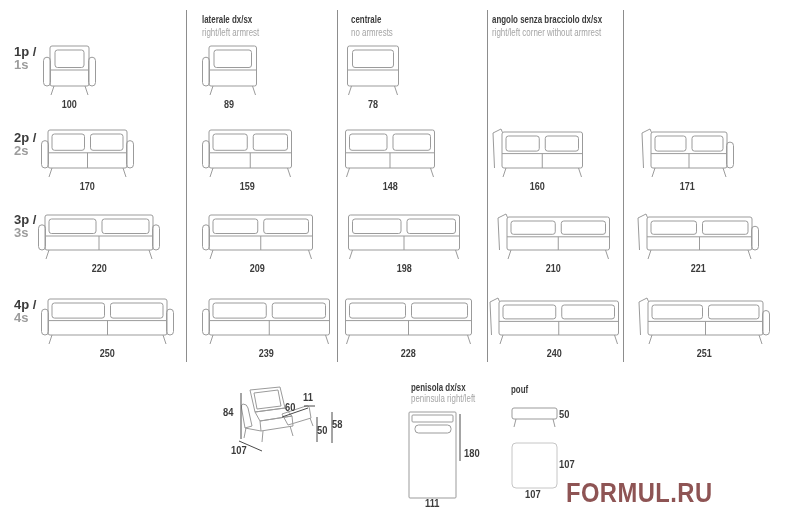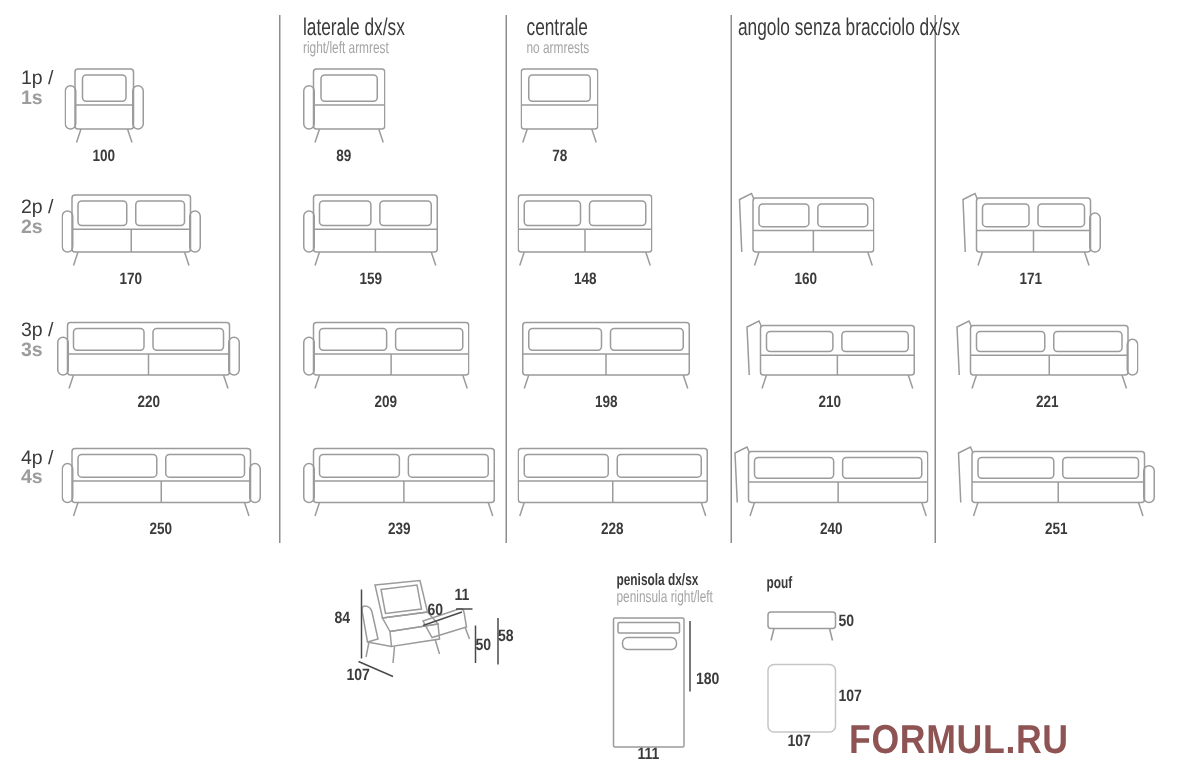--- a/index.html
+++ b/index.html
@@ -2,24 +2,24 @@
 <html><head>
 <meta charset="utf-8">
 <style>
   *{margin:0;padding:0;box-sizing:border-box}
   html,body{background:#ffffff}
   body{font-family:"Liberation Sans",sans-serif;color:#3b3b3b}
   .canvas{position:relative;width:800px;height:520px;background:#ffffff;overflow:hidden}
   .vline{position:absolute;top:10px;width:1px;height:352px;background:#8d8d8d}
   .cond{transform:scaleX(0.72);transform-origin:0 0;white-space:nowrap;display:inline-block}
   .colhead{position:absolute;top:13px}
-  .colhead .ht{font-size:16px;font-weight:normal;color:#3b3b3b;line-height:12px}
+  .colhead .ht{font-size:11px;font-weight:bold;color:#3b3b3b;line-height:12px}
   .colhead .hs{font-size:11px;color:#a5a5a5;line-height:12px;margin-top:1px}
   .rowlabel{position:absolute;left:14px}
-  .rowlabel .it{display:block;font-size:13px;font-weight:normal;color:#3b3b3b;line-height:12px}
+  .rowlabel .it{display:block;font-size:13px;font-weight:bold;color:#3b3b3b;line-height:12px}
   .rowlabel .en{display:block;font-size:13px;font-weight:bold;color:#9c9c9c;line-height:12px;margin-top:1px}
   .cell{position:absolute;display:flex;flex-direction:column;align-items:center}
   .cell .num{margin-top:2px;font-size:11px;font-weight:bold;color:#3b3b3b;transform:scaleX(0.82);white-space:nowrap}
   .dim{position:absolute;font-size:11px;font-weight:bold;color:#3b3b3b;transform:scaleX(0.85);transform-origin:0 0;white-space:nowrap}
   .bt{position:absolute;font-size:11px;font-weight:bold;color:#3b3b3b;line-height:12px}
   .bs{position:absolute;font-size:11px;color:#a5a5a5;line-height:12px}
   .figure{position:absolute}
   .wm{position:absolute;left:566px;top:478px;font-size:27px;font-weight:bold;color:#8e5454;letter-spacing:0.5px;transform:scaleX(0.88);transform-origin:0 0;white-space:nowrap}
   svg{display:block}
 </style>
@@ -36,20 +36,21 @@
   <div class="colhead" style="left:202px">
     <div class="ht"><span class="cond">laterale dx/sx</span></div>
     <div class="hs"><span class="cond">right/left armrest</span></div>
   </div>
   <div class="colhead" style="left:351px">
     <div class="ht"><span class="cond">centrale</span></div>
     <div class="hs"><span class="cond">no armrests</span></div>
   </div>
   <div class="colhead" style="left:492px">
     <div class="ht"><span class="cond">angolo senza bracciolo dx/sx</span></div>
+    <div class="hs"><span class="cond">right/left corner without armrest</span></div>
   </div>
   <div class="colhead" style="left:637px">
   </div>
 
   <div class="rowlabel" style="top:46px">
     <span class="it">1p /</span>
     <span class="en">1s</span>
   </div>
   <div class="rowlabel" style="top:132px">
     <span class="it">2p /</span>

